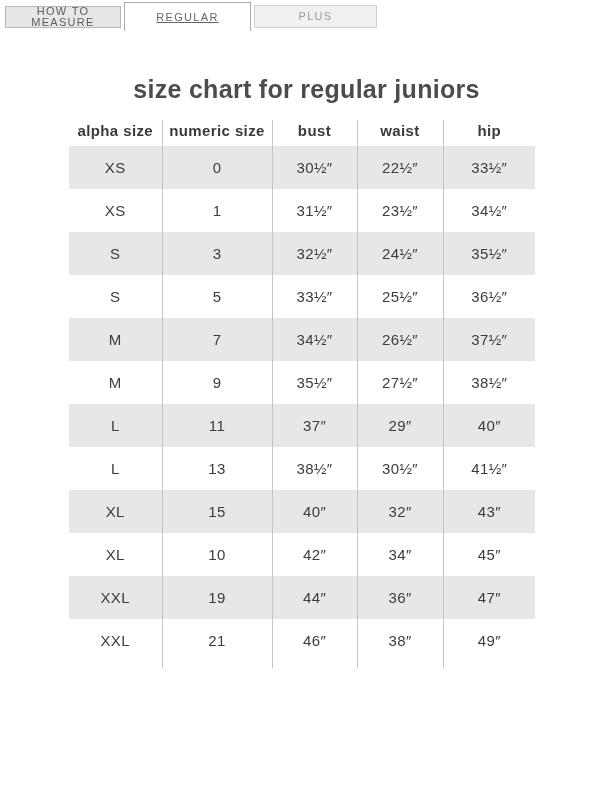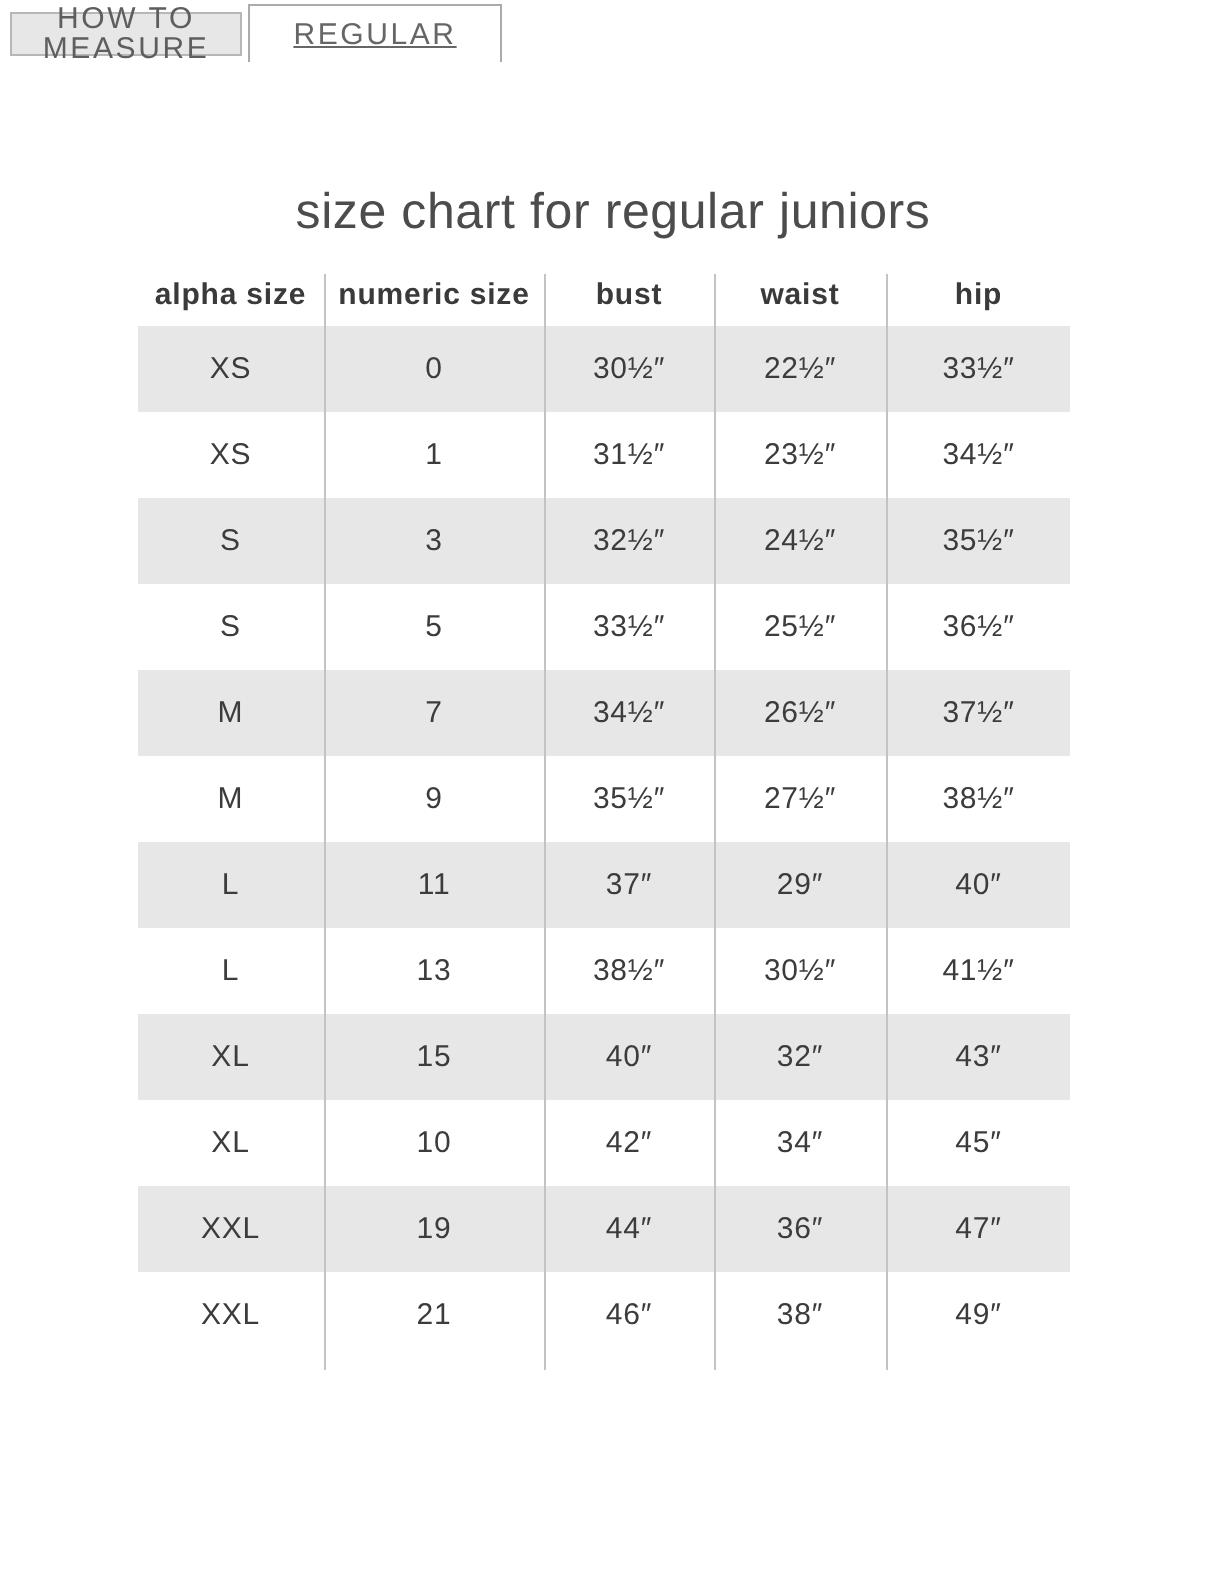--- a/index.html
+++ b/index.html
@@ -13,21 +13,21 @@
   .tabs {
     display: flex;
     align-items: flex-start;
     padding-left: 5px;
     margin-top: 2px;
     height: 30px;
   }
   .tab {
     appearance: none;
     font-family: "Liberation Sans", sans-serif;
-    font-size: 15px;
+    font-size: 11px;
     letter-spacing: 1.3px;
     text-align: center;
     cursor: pointer;
     line-height: 1;
     display: flex;
     align-items: center;
     justify-content: center;
   }
   .tab.inactive {
     background: #e7e7e7;
@@ -52,24 +52,24 @@
     background: #f1f1f1;
     border-color: #d2d2d2;
     color: #9b9b9b;
     width: 123px;
     margin-left: 3px;
     margin-top: 3px;
     height: 23px;
   }
   
   .title {
-    margin-top: 60px;
+    margin-top: 43px;
     text-align: center;
     font-size: 25px;
-    font-weight: 400;
+    font-weight: 700;
     letter-spacing: 0.3px;
     color: var(--title-color, #4c4c4c);
   }
   
   table.size-table {
     border-collapse: collapse;
     table-layout: fixed;
     width: 466px;
     margin: 16px 0 0 69px;
   }
@@ -99,20 +99,21 @@
   .size-table tr.stub td { height: 6px; background: #ffffff; }
 </style>
 </head>
 <body>
 
 <div>
 
   <div class="tabs">
     <button class="tab inactive" type="button">HOW TO MEASURE</button>
     <button class="tab active" type="button">REGULAR</button>
+    <button class="tab inactive plus" type="button">PLUS</button>
   </div>
 
   <h1 class="title">size chart for regular juniors</h1>
 
   <table class="size-table">
     <colgroup>
       <col style="width:93px">
       <col style="width:110px">
       <col style="width:85px">
       <col style="width:86px">

